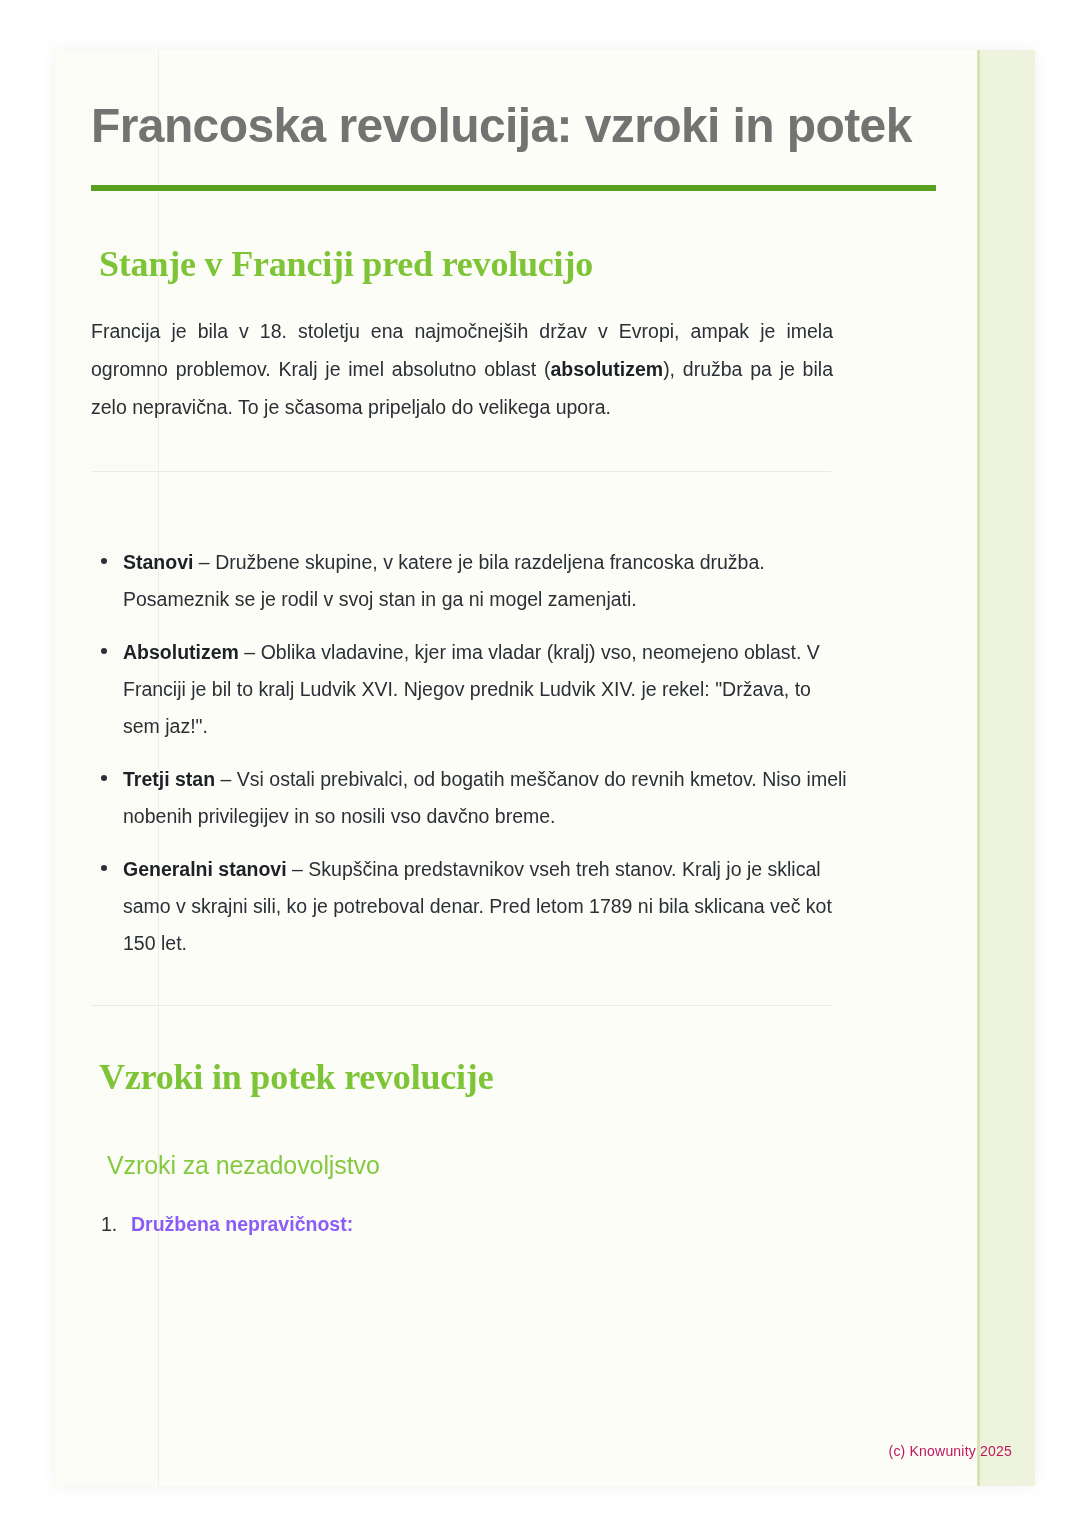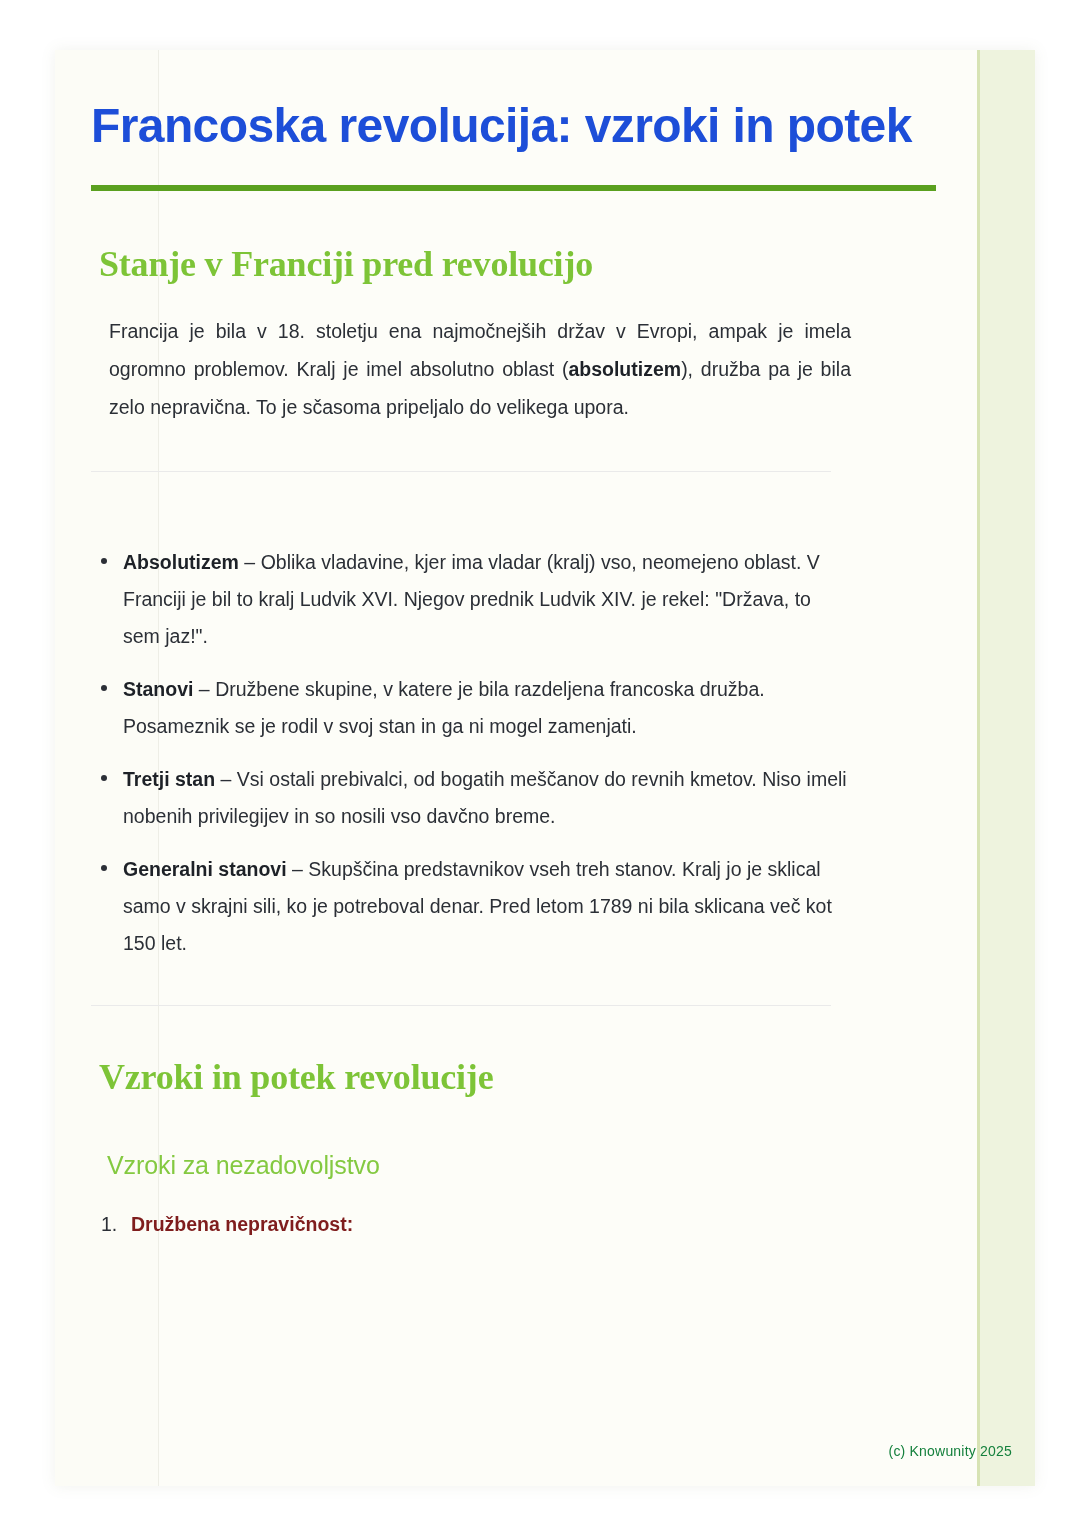--- a/index.html
+++ b/index.html
@@ -70,21 +70,21 @@
     top: 35px;
     width: 850px;
     z-index: 3;
   }
 
   
   .doc-title {
     font-size: 48px;
     font-weight: bold;
     line-height: 1.22;
-    color: #1d4ed8;
+    color: #737373;
     letter-spacing: -0.6px;
     margin: 0;
     padding-top: 12px;
     width: 860px;
   }
   .title-rule {
     margin-top: 29px;
     width: 845px;
     height: 6px;
     background: #5aa01f;
@@ -106,21 +106,21 @@
     color: #84c941;
     margin: 16px;
     letter-spacing: -0.1px;
   }
 
   
   .para {
     font-size: 19.5px;
     line-height: 1.95;
     color: #2b2f36;
-    margin: 18px;
+    margin: 0;
     text-align: justify;
     width: 742px;
   }
   .para.left { text-align: left; }
   .para.t1 { margin-top: 27px; }
 
   strong, .b { font-weight: bold; color: #1d2127; }
 
   
   .divider {
@@ -165,21 +165,21 @@
     margin: 26px 0 0 0;
     padding: 0;
     width: 760px;
     counter-reset: nitem;
   }
   ol.num-list > li {
     position: relative;
     padding-left: 40px;
     font-size: 19.5px;
     line-height: 1.9;
-    color: #7f1d1d;
+    color: #8b5cf6;
     font-weight: bold;
   }
   ol.num-list > li::before {
     counter-increment: nitem;
     content: counter(nitem) ".";
     position: absolute;
     left: 10px;
     top: 0;
     font-weight: normal;
     color: #2b2f36;
@@ -188,21 +188,21 @@
   .sec-gap-1 { height: 44px; }
   .sec-gap-2 { height: 42px; }
   .sec-gap-3 { height: 29px; }
 
   
   .watermark {
     position: absolute;
     right: 23px;
     top: 1393px;
     font-size: 14px;
-    color: #15803d;
+    color: #be185d;
     letter-spacing: 0.2px;
     z-index: 5;
     white-space: nowrap;
   }
 </style>
 </head>
 <body>
 
 <div class="page-sheet">
 
@@ -221,22 +221,22 @@
     <h2 class="h2">Stanje v Franciji pred revolucijo</h2>
 
     <p class="para t1"><span>Francija je bila v 18. stoletju ena najmočnejših držav v Evropi, ampak je imela ogromno problemov. Kralj je imel absolutno oblast (</span><strong>absolutizem</strong><span>), družba pa je bila zelo nepravična. To je sčasoma pripeljalo do velikega upora.</span></p>
 
     <hr class="divider d1">
 
     <div class="sec-gap-2"></div>
 
 
     <ul class="key-list">
+      <li><span class="b">Stanovi</span><span> – </span><span>Družbene skupine, v katere je bila razdeljena francoska družba. Posameznik se je rodil v svoj stan in ga ni mogel zamenjati.</span></li>
       <li><span class="b">Absolutizem</span><span> – </span><span>Oblika vladavine, kjer ima vladar (kralj) vso, neomejeno oblast. V Franciji je bil to kralj Ludvik XVI. Njegov prednik Ludvik XIV. je rekel: "Država, to sem jaz!".</span></li>
-      <li><span class="b">Stanovi</span><span> – </span><span>Družbene skupine, v katere je bila razdeljena francoska družba. Posameznik se je rodil v svoj stan in ga ni mogel zamenjati.</span></li>
       <li><span class="b">Tretji stan</span><span> – </span><span>Vsi ostali prebivalci, od bogatih meščanov do revnih kmetov. Niso imeli nobenih privilegijev in so nosili vso davčno breme.</span></li>
       <li><span class="b">Generalni stanovi</span><span> – </span><span>Skupščina predstavnikov vseh treh stanov. Kralj jo je sklical samo v skrajni sili, ko je potreboval denar. Pred letom 1789 ni bila sklicana več kot 150 let.</span></li>
     </ul>
 
     <hr class="divider d2">
 
     <div class="sec-gap-2"></div>
 
     <h2 class="h2">Vzroki in potek revolucije</h2>
 

